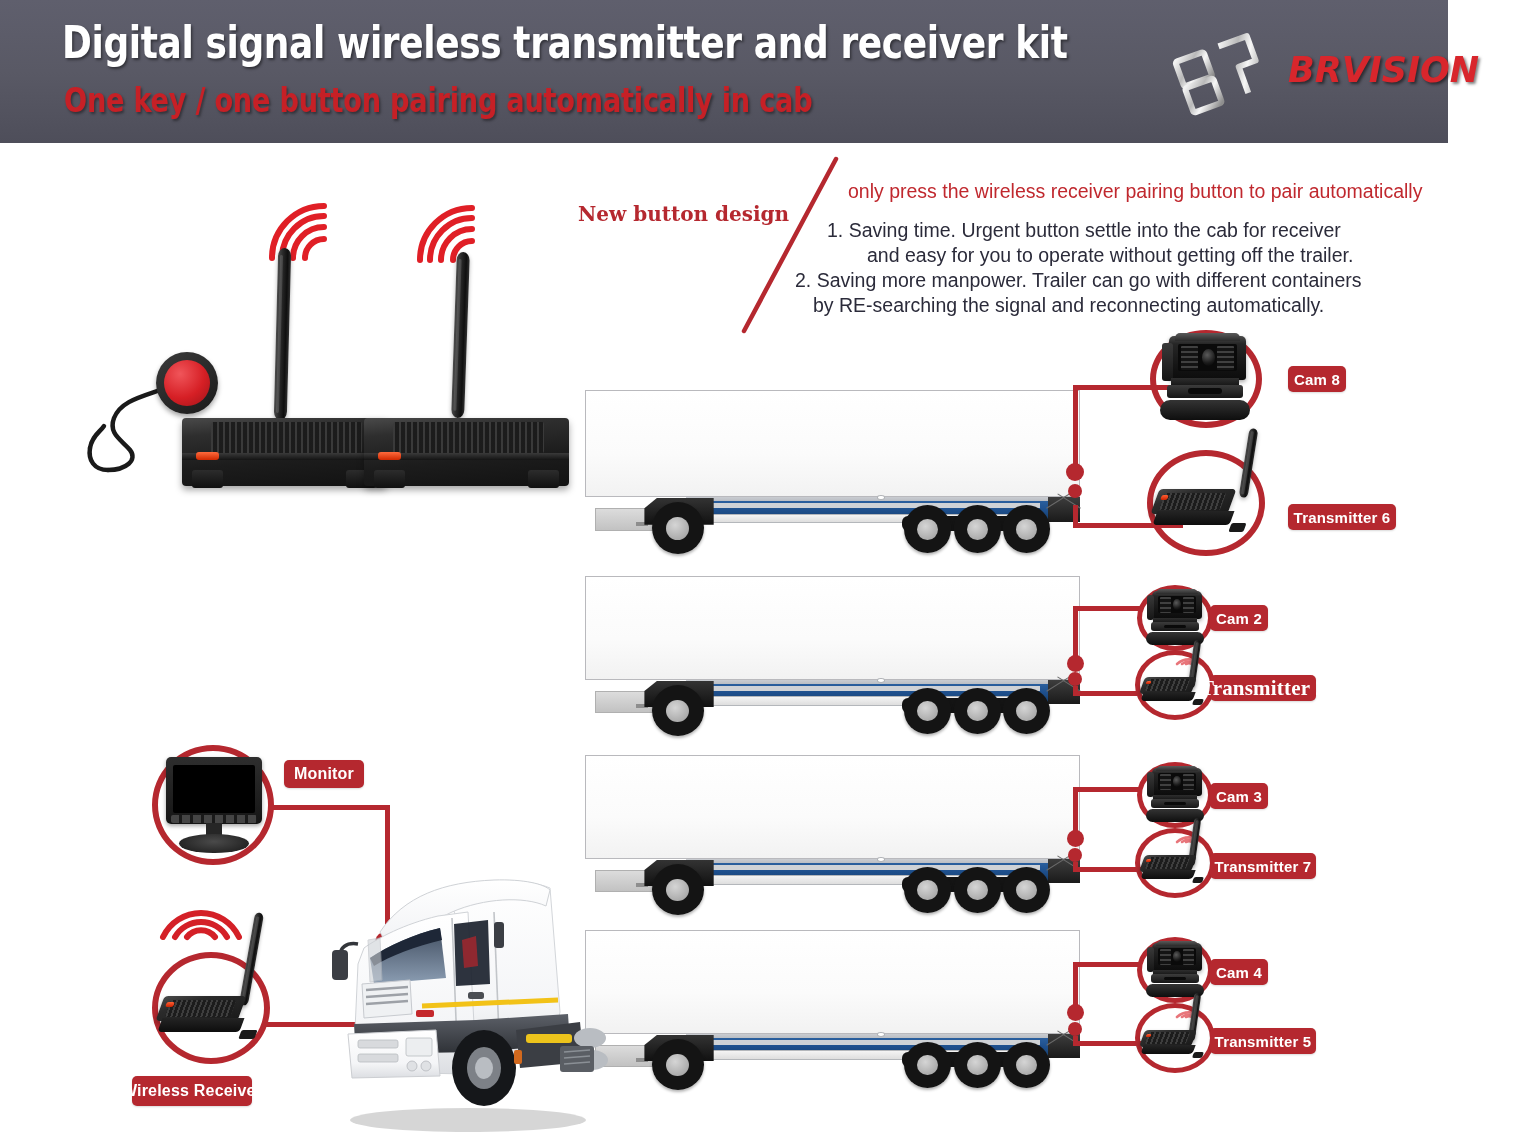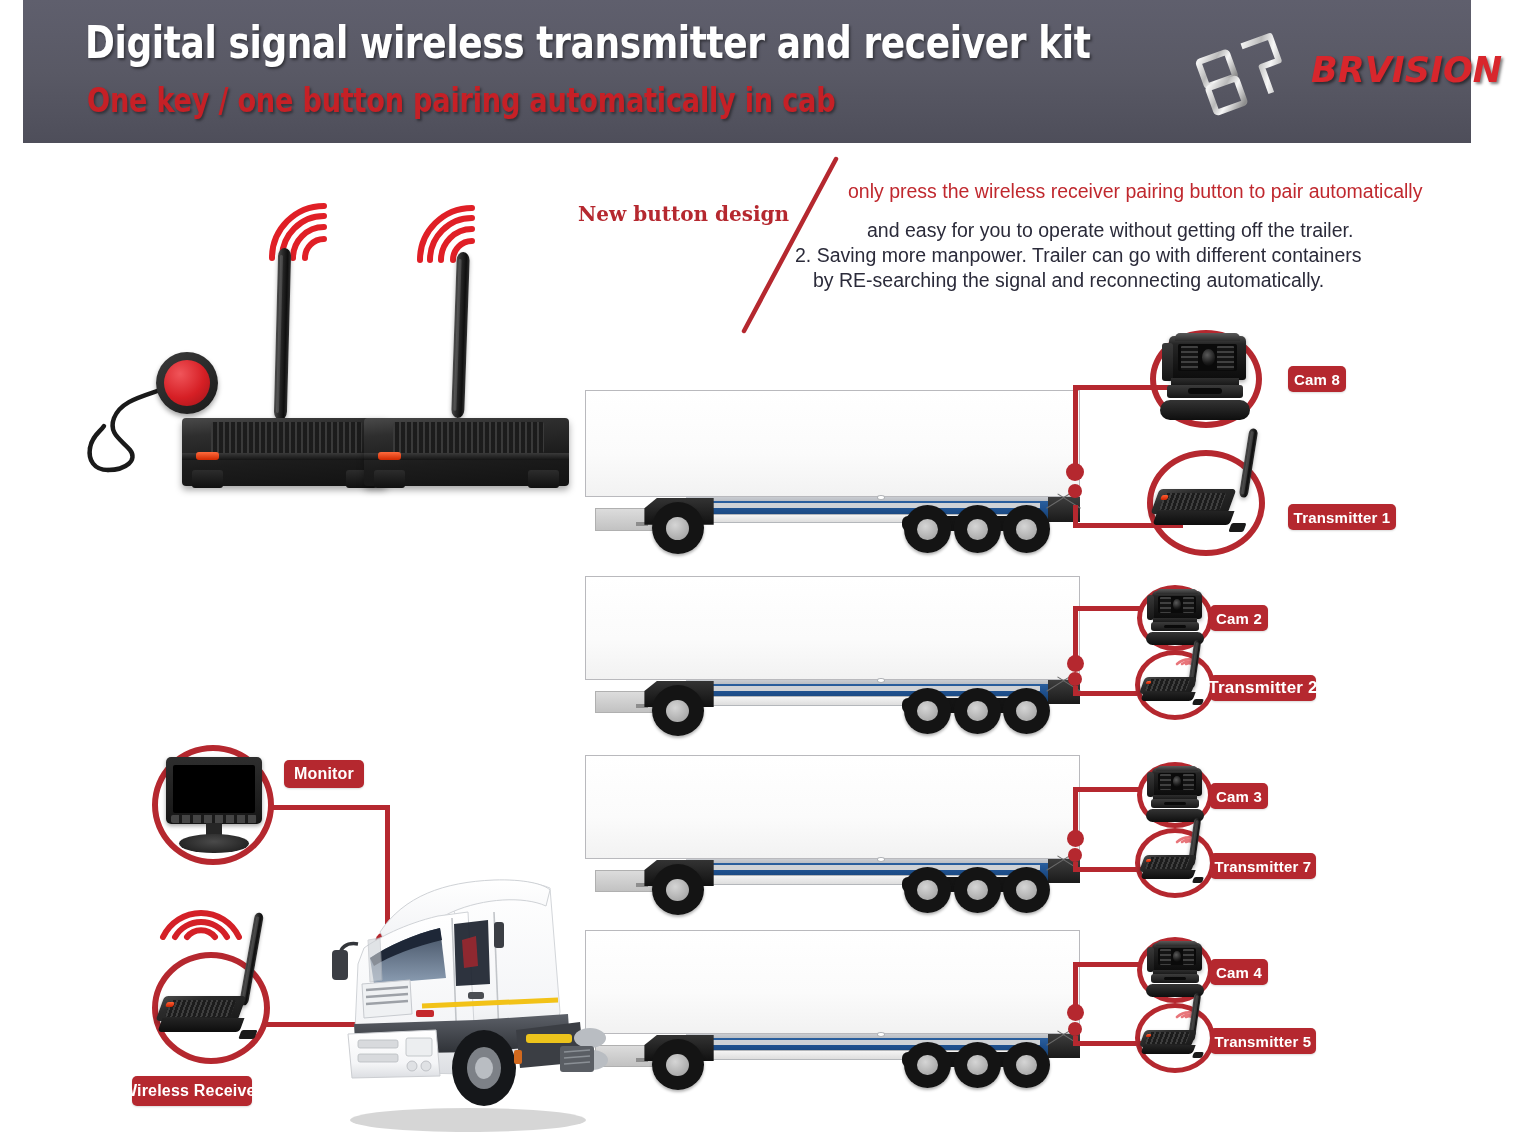--- a/index.html
+++ b/index.html
@@ -8,21 +8,20 @@
     background: #ffffff;
     font-family: "Liberation Sans", sans-serif;
     overflow: hidden;
   }
   #stage { position: relative; width: 1520px; height: 1140px; background:#fff; }
 
   
   .header {
     position: absolute; left:0; top:0; width:1448px; height:143px;
     background: linear-gradient(180deg,#5f5f6d 0%,#595965 50%,#4e4e5a 100%);
-    margin-left: 23px;
   }
   .hdr-title {
     position:absolute; left:62px; top:16px;
     font-family:"DejaVu Sans", sans-serif;
     font-weight:bold; font-size:45px; color:#ffffff;
     letter-spacing:-0.5px; transform:scaleX(0.80); transform-origin:left top;
     white-space:nowrap; text-shadow:2px 2px 3px rgba(0,0,0,0.45);
   }
   .hdr-sub {
     position:absolute; left:64px; top:80px;
@@ -365,20 +364,21 @@
         <div class="dev-tab r"></div>
     </div>
   </div>
 
   <div class="adv-new">New button design</div>
   <svg class="adv-slash" viewBox="0 0 120 180">
     <line x1="106" y1="4" x2="14" y2="176" stroke="#b5282f" stroke-width="4.5" stroke-linecap="round"></line>
   </svg>
   <div class="adv-head">only press the wireless receiver pairing button to pair automatically</div>
   <div class="adv-lines">
+    <div class="adv-line adv-l1">1. Saving time. Urgent button settle into the cab for receiver</div>
     <div class="adv-line adv-l2">and easy for you to operate without getting off the trailer.</div>
     <div class="adv-line adv-l3">2. Saving more manpower. Trailer can go with different containers</div>
     <div class="adv-line adv-l4">by RE-searching the signal and reconnecting automatically.</div>
   </div>
 
   <div class="trailer" style="left:585px;top:390px;width:495px;height:148px;">
     <div class="tr-body"></div>
     <div class="tr-deck"></div>
       <div class="tr-blue"></div>
       <div class="tr-railtop"></div>
@@ -418,21 +418,21 @@
 
   <div class="ring" style="left:1147px;top:450px;width:118px;height:106px;"></div>
   <div class="antenna" style="left:1244px;top:428px;width:9px;height:70px;transform:rotate(9deg);"></div>
   <div class="tx" style="left:1155px;top:478px;width:92px;height:62px;">
     <div class="tx-top"></div>
       <div class="tx-ribs"></div>
       <div class="tx-front"></div>
     <div class="tx-led"></div>
       <div class="tx-foot"></div>
   </div>
-  <div class="badge" style="left:1288px;top:504px;width:108px;height:26px;font-size:15px;">Transmitter 1</div>
+  <div class="badge" style="left:1288px;top:504px;width:108px;height:26px;font-size:15px;">Transmitter 6</div>
 
   <div class="trailer" style="left:585px;top:576px;width:495px;height:144px;">
     <div class="tr-body"></div>
     <div class="tr-deck"></div>
       <div class="tr-blue"></div>
       <div class="tr-railtop"></div>
     <div class="tr-rail"></div>
       <div class="tr-kingpin"></div>
       <div class="tr-rearpost"></div>
     <div class="tr-frontbox"></div>
@@ -475,21 +475,21 @@
   </svg>
   <div class="ring thin" style="left:1135px;top:650px;width:80px;height:70px;"></div>
   <div class="antenna" style="left:1191px;top:640px;width:7px;height:48px;transform:rotate(8deg);"></div>
   <div class="tx" style="left:1142px;top:669px;width:62px;height:42px;">
     <div class="tx-top"></div>
       <div class="tx-ribs"></div>
       <div class="tx-front"></div>
     <div class="tx-led"></div>
       <div class="tx-foot"></div>
   </div>
-  <div class="badge" style="left:1210px;top:675px;width:106px;height:26px;font-size:17px;">Transmitter 2</div>
+  <div class="badge" style="left:1210px;top:675px;width:106px;height:26px;font-size:21px;font-family:Liberation Serif, serif;">Transmitter 2</div>
 
   <div class="trailer" style="left:585px;top:755px;width:495px;height:144px;">
     <div class="tr-body"></div>
     <div class="tr-deck"></div>
       <div class="tr-blue"></div>
       <div class="tr-railtop"></div>
     <div class="tr-rail"></div>
       <div class="tr-kingpin"></div>
       <div class="tr-rearpost"></div>
     <div class="tr-frontbox"></div>

